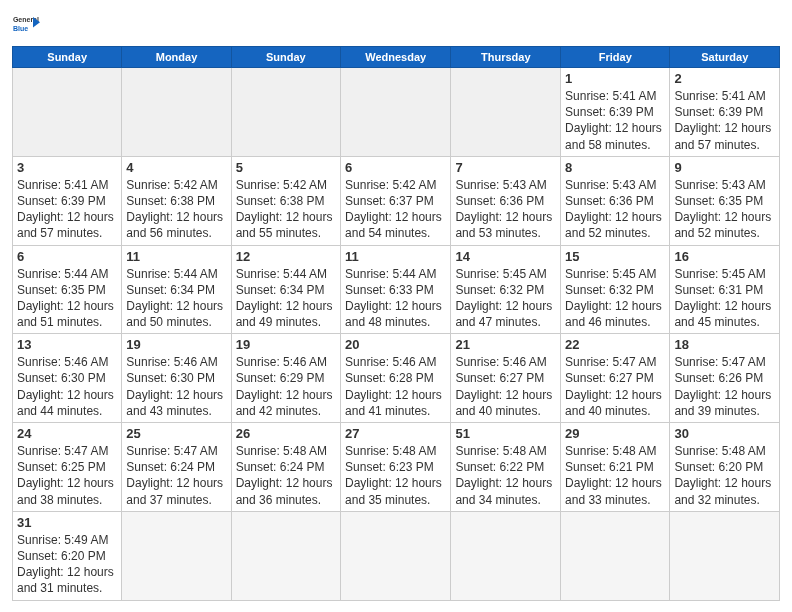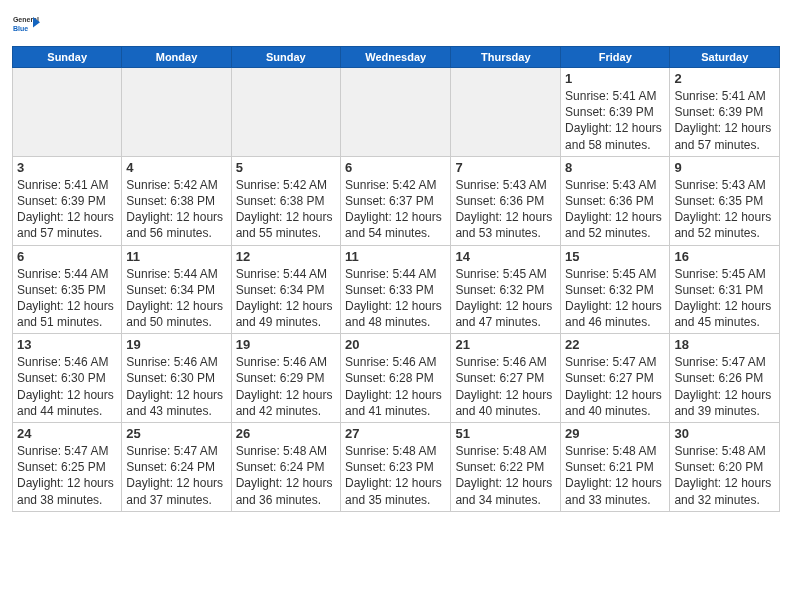--- a/index.html
+++ b/index.html
@@ -337,15 +337,30 @@
 and 33 minutes.</div>
           </td>
           <td>
             <span class="day-number">30</span>
             <div class="day-info" style="white-space: pre-line;">Sunrise: 5:48 AM
 Sunset: 6:20 PM
 Daylight: 12 hours
 and 32 minutes.</div>
           </td>
         </tr>
+        <tr>
+          <td>
+            <span class="day-number">31</span>
+            <div class="day-info" style="white-space: pre-line;">Sunrise: 5:49 AM
+Sunset: 6:20 PM
+Daylight: 12 hours
+and 31 minutes.</div>
+          </td>
+          <td class="last-row"></td>
+          <td class="last-row"></td>
+          <td class="last-row"></td>
+          <td class="last-row"></td>
+          <td class="last-row"></td>
+          <td class="last-row"></td>
+        </tr>
       </tbody>
   </table>
 </div>
 
 </body></html>

